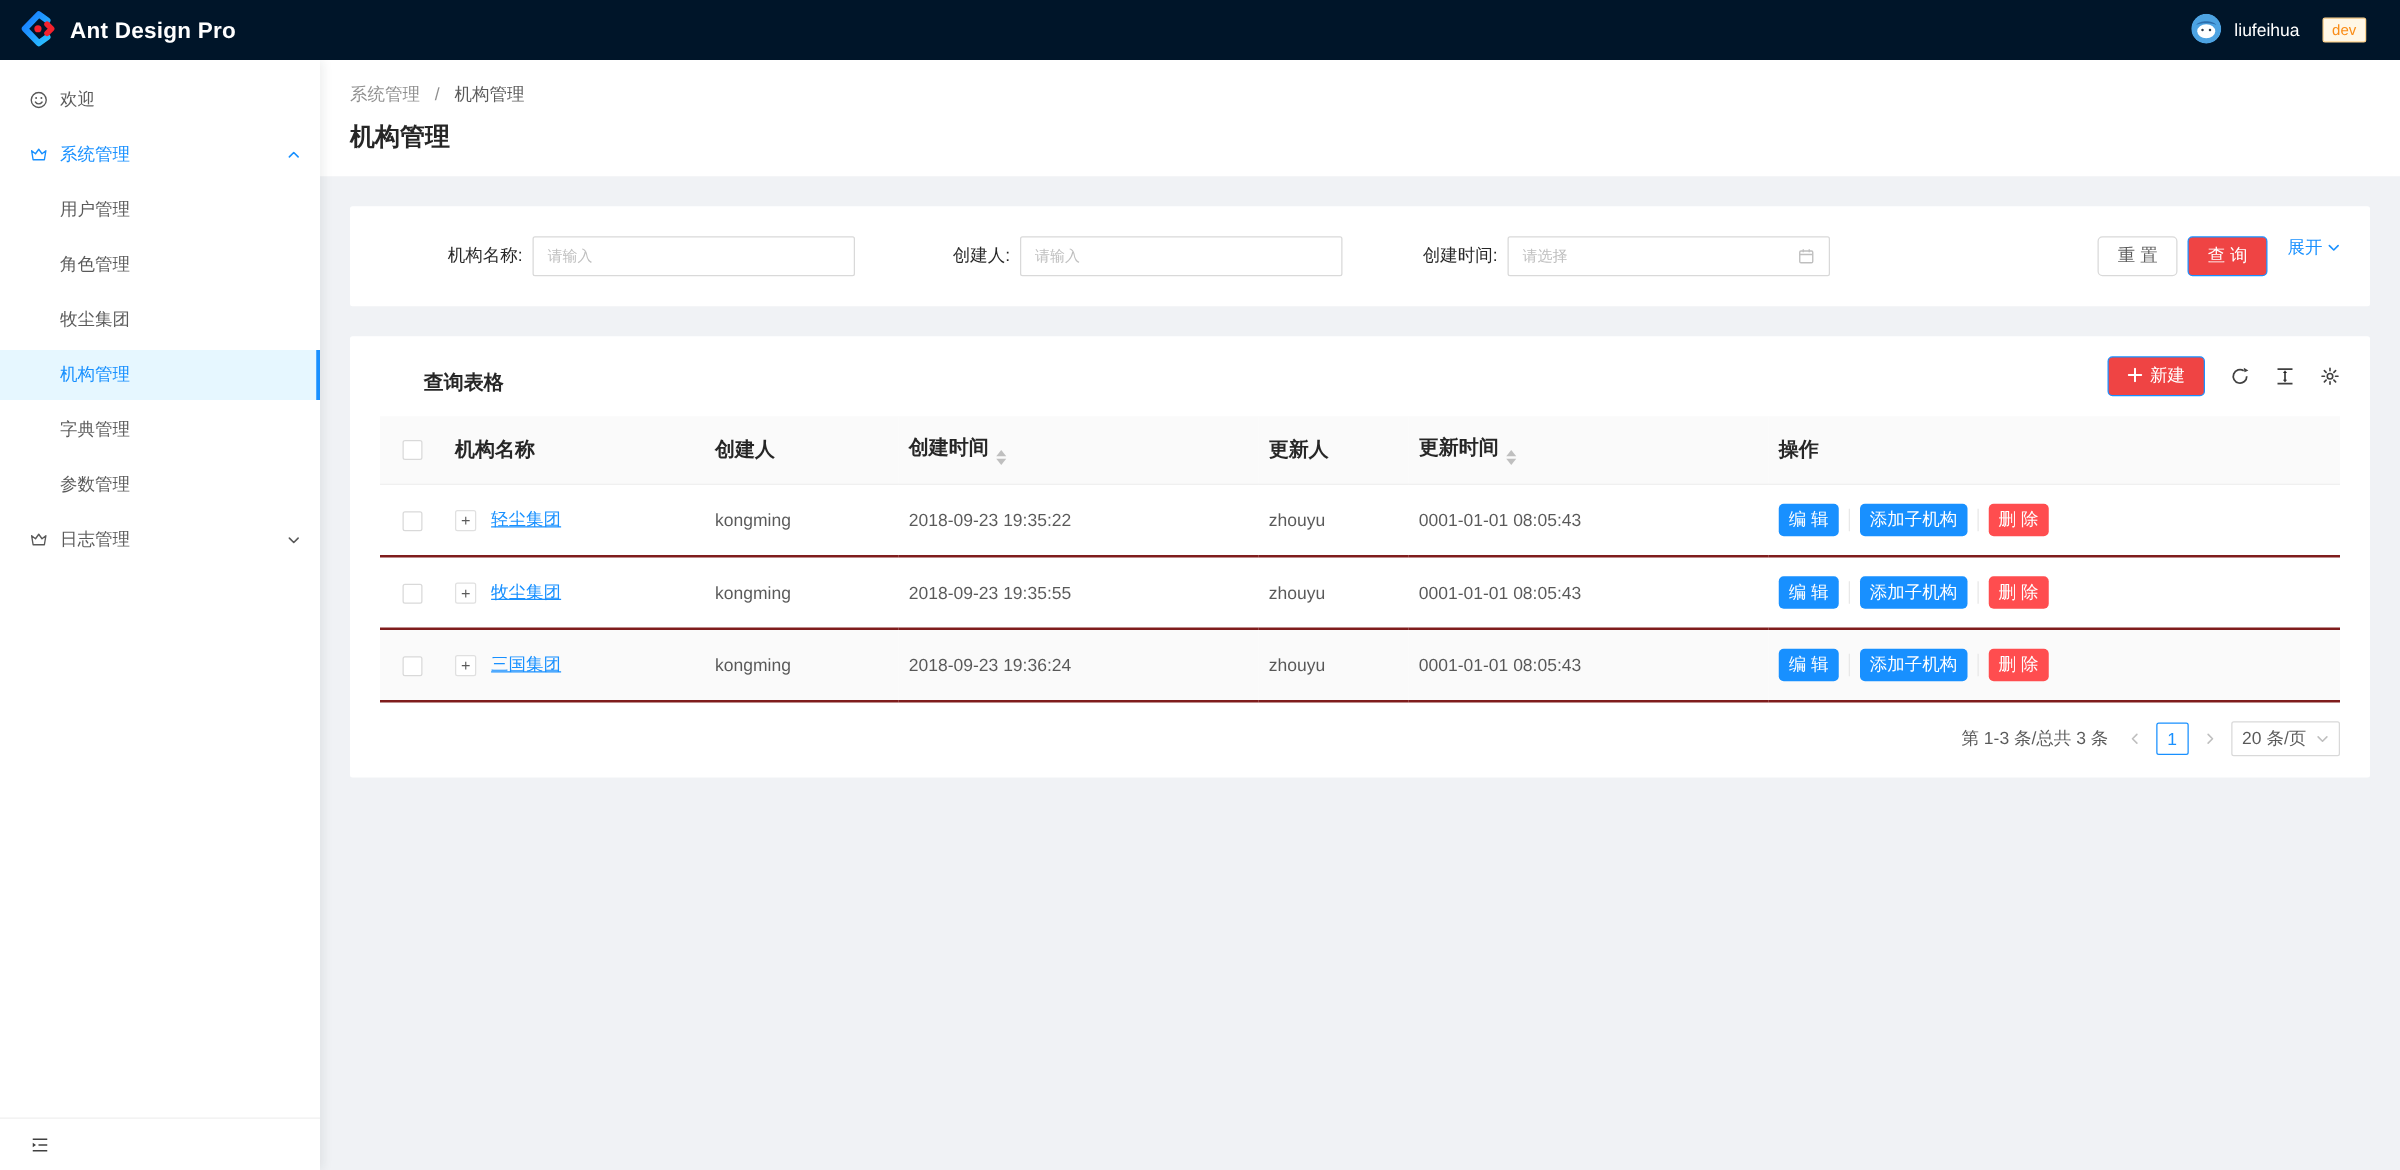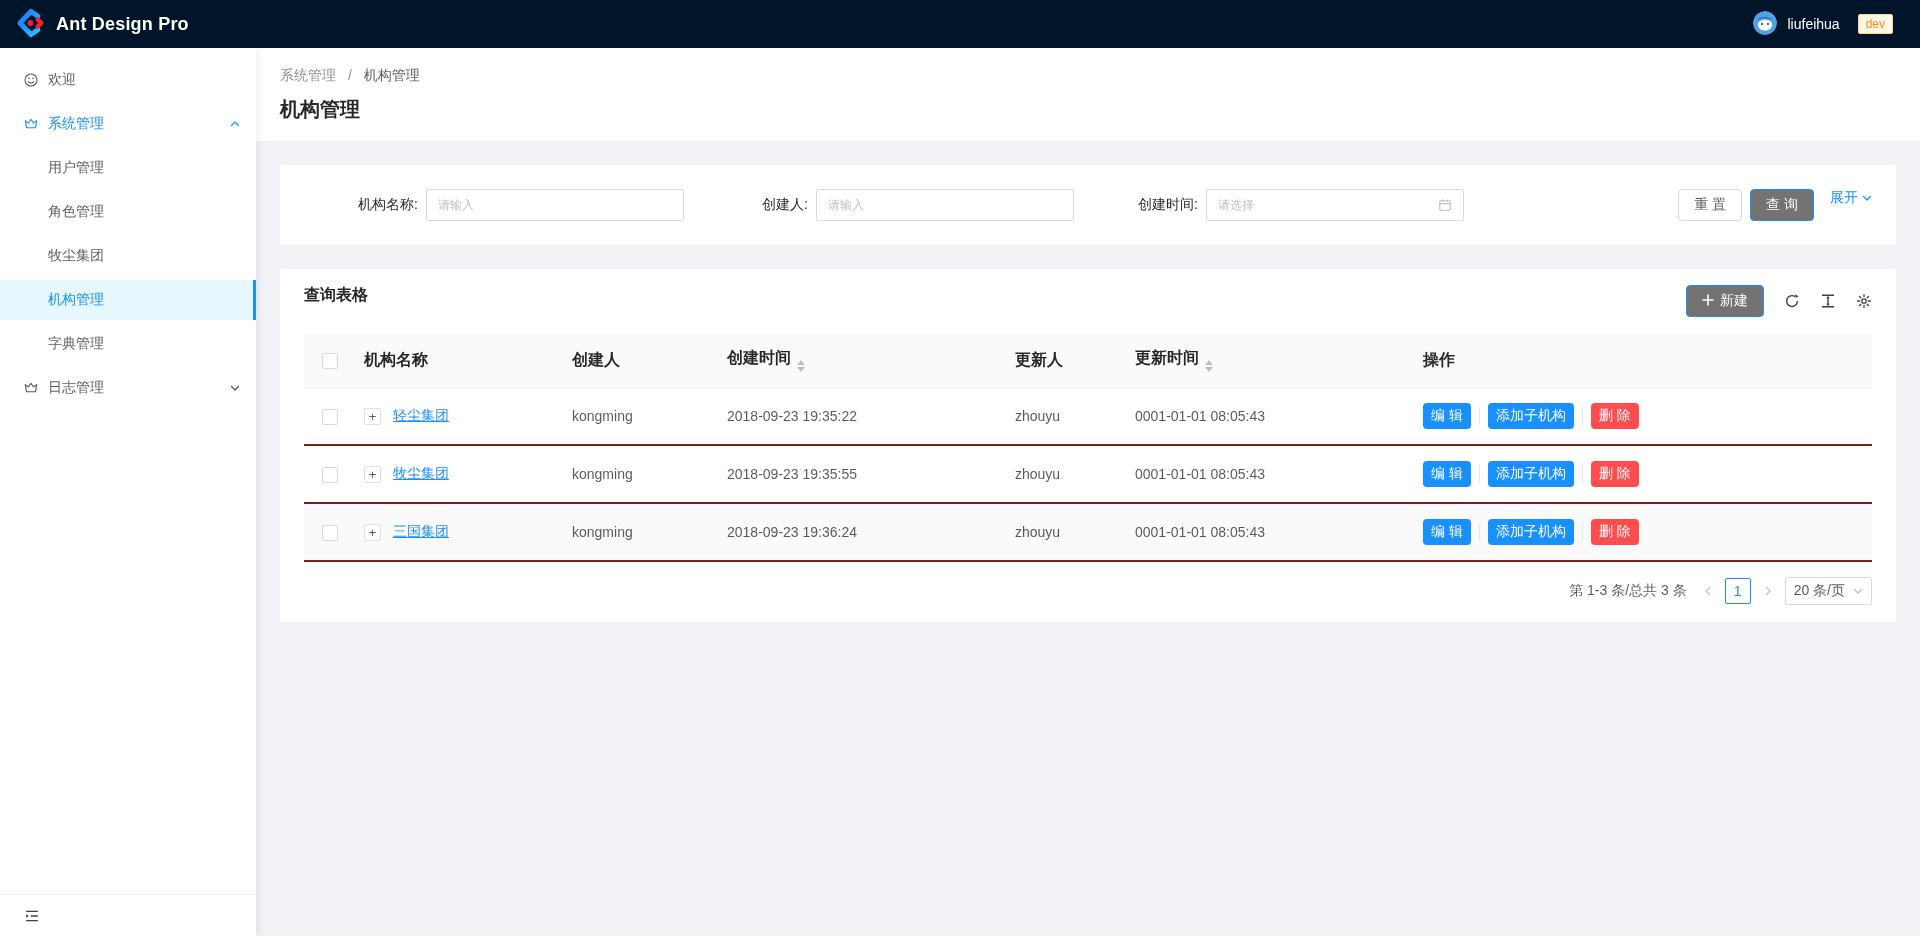--- a/index.html
+++ b/index.html
@@ -78,30 +78,30 @@
   }
   .input-box input::placeholder { color:#bfbfbf; }
   .input-box .suffix-icon { color:#bfbfbf; display:inline-flex; flex:none; margin-left:6px; }
   .form-actions { margin-left:auto; display:flex; align-items:flex-start; }
   .btn {
     height:32px; padding:0 15px; border-radius:4px; border:1px solid #d9d9d9;
     background:#fff; color:rgba(0,0,0,.65); font-size:14px; cursor:pointer;
     display:inline-flex; align-items:center; gap:6px; white-space:nowrap;
     font-family:"Liberation Sans","DejaVu Sans",sans-serif;
   }
-  .btn-primary { background:#737373; border-color:#1890ff; color:#fff; }
+  .btn-primary { background:#ef4444; border-color:#1890ff; color:#fff; }
   .form-actions .btn + .btn { margin-left:8px; }
   .link-expand {
     color:#1890ff; display:inline-flex; align-items:center; gap:4px;
     margin-left:16px; cursor:pointer; white-space:nowrap;
   }
 
   
   .table-card { margin-top:24px; padding-bottom:2px; }
-  .toolbar { display:flex; align-items:flex-start; padding:16px 24px; }
+  .toolbar { display:flex; align-items:flex-end; padding:16px 24px;margin-left:35px; }
   .tc-title { font-size:16px; font-weight:700; color:rgba(0,0,0,.85); }
   .toolbar-right { margin-left:auto; display:flex; align-items:center; gap:20px; }
   .icon-btn { display:inline-flex; color:rgba(0,0,0,.75); cursor:pointer; }
 
   table.grid { width:1568px; margin:0 24px; border-collapse:collapse; table-layout:fixed; }
   .grid th {
     background:#fafafa; padding:15px 8px; text-align:left; font-weight:700;
     color:rgba(0,0,0,.85); font-size:16px; border-bottom:1px solid #f0f0f0; white-space:nowrap;
   }
   .grid td {
@@ -231,20 +231,23 @@
       </div>
       <div class="menu-item child">
         <span>牧尘集团</span>
       </div>
       <div class="menu-item child selected">
         <span>机构管理</span>
       </div>
       <div class="menu-item child">
         <span>字典管理</span>
       </div>
+      <div class="menu-item child">
+        <span>参数管理</span>
+      </div>
 
       <div class="menu-item">
         <span class="mi-icon">
           <svg viewBox="0 0 14 14" width="14" height="14">
               <path d="M1.3 3.6 4.4 6 7 2.4 9.6 6l3.1-2.4-1.2 7.2H2.5L1.3 3.6z" fill="none" stroke="currentColor" stroke-width="1.1" stroke-linejoin="round"></path>
             </svg>
         </span>
         <span>日志管理</span>
         <span class="arrow">
           <svg viewBox="0 0 10 10" width="10" height="10">

